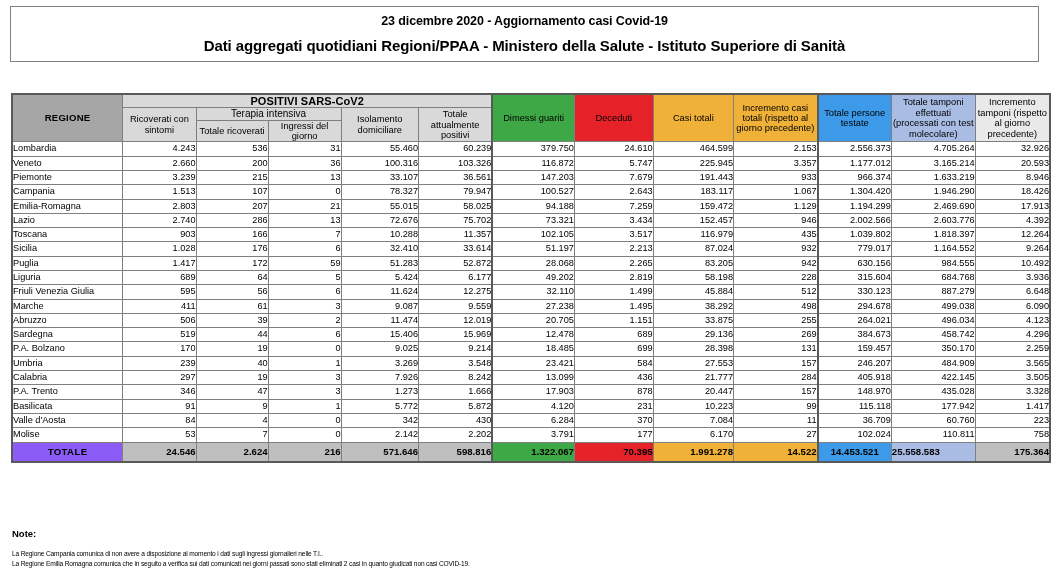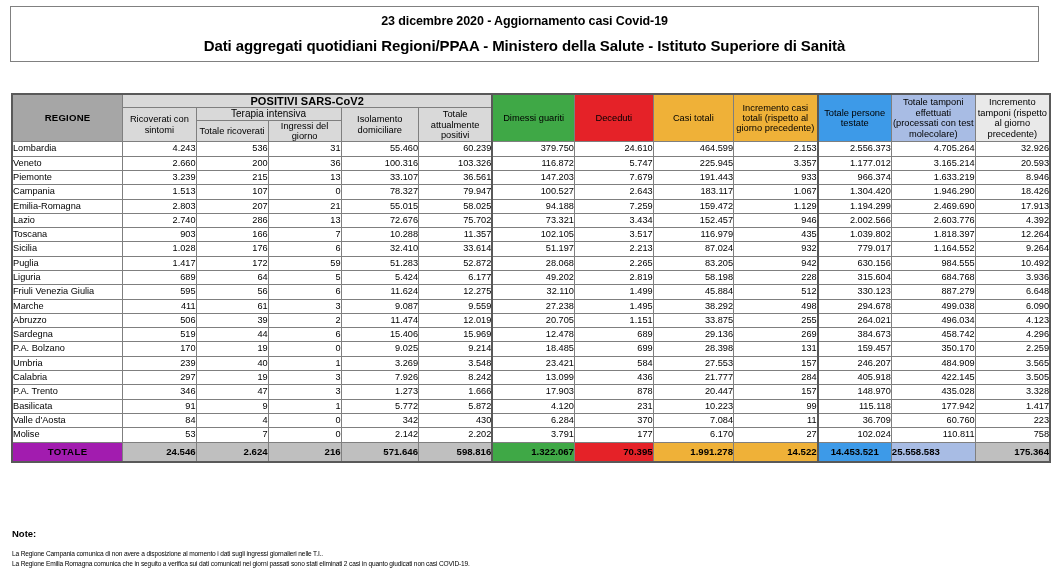--- a/index.html
+++ b/index.html
@@ -92,21 +92,21 @@
     text-align: right;
     padding-right: 4px;
     font-size: 9.2px;
     height: 13.3px;
     line-height: 13.3px;
     background: #ffffff;
   }
 
   
   .tot td { font-weight: bold; font-size: 9.6px; height: 18px; line-height: 18px; }
-  .tot .t-label  { background: #a21caf; text-align: center; letter-spacing: 0.4px; }
+  .tot .t-label  { background: #8b5cf6; text-align: center; letter-spacing: 0.4px; }
   .tot .t-grey   { background: #bfbfbf; text-align: right; padding-right: 4px; }
   .tot .t-green  { background: #3fa846; text-align: right; padding-right: 4px; }
   .tot .t-red    { background: #e52228; text-align: right; padding-right: 4px; }
   .tot .t-orange { background: #efb138; text-align: right; padding-right: 4px; }
   .tot .t-blue   { background: #3d9ae8; text-align: center; padding-right: 4px; }
   .tot .t-lblue  { background: #a8bce4; padding-right: 4px; }
   .tot .t-lgrey  { background: #bfbfbf; text-align: right; padding-right: 4px; }
 
   
   .sep-left  { border-left: 2px solid #595959 !important; }

